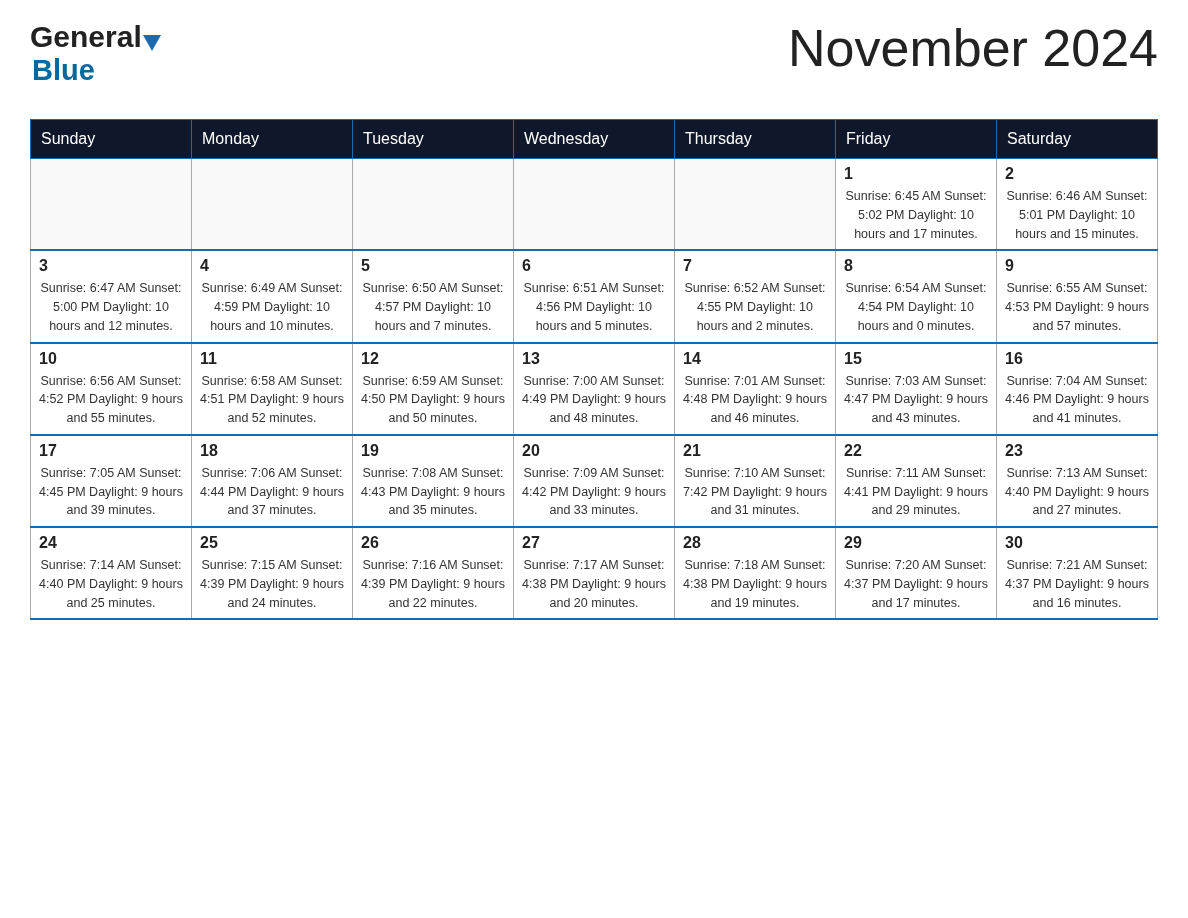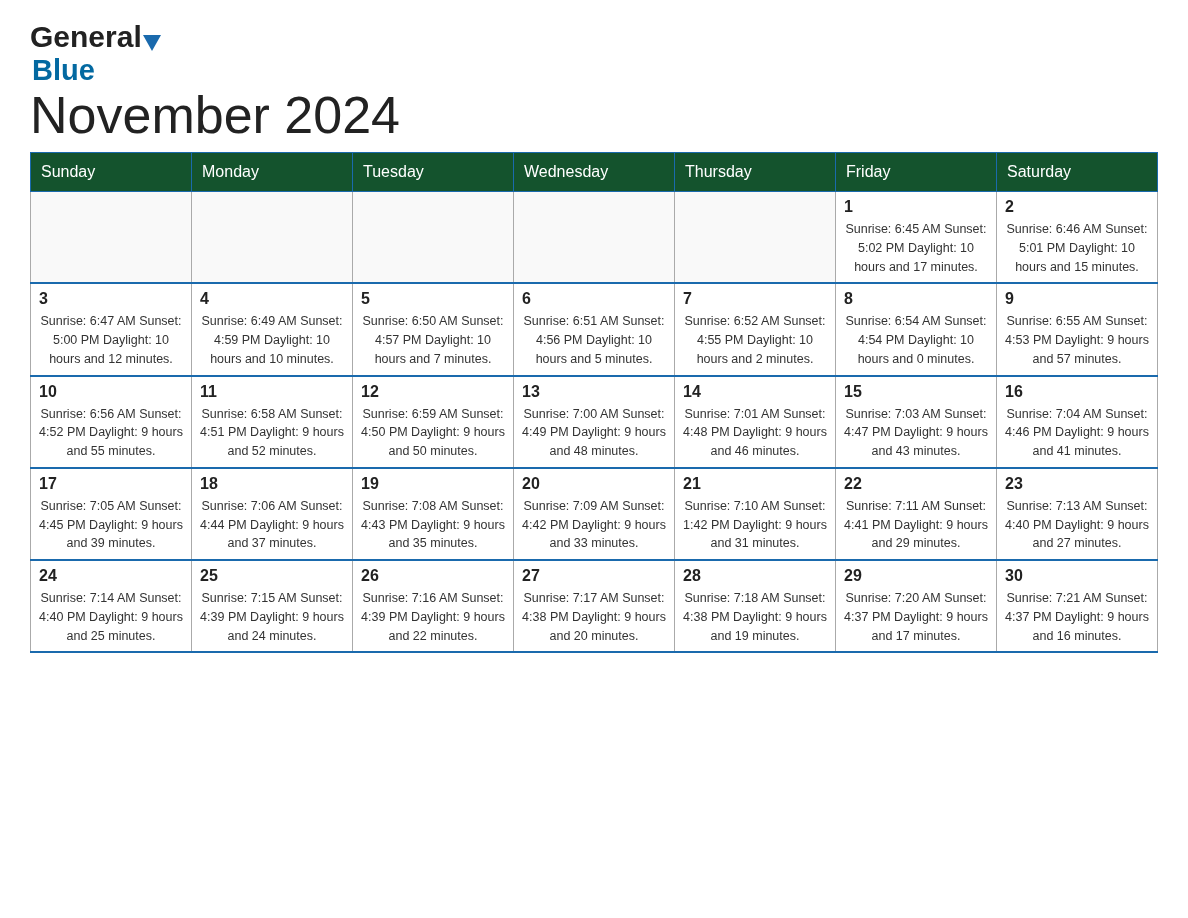--- a/index.html
+++ b/index.html
@@ -6,43 +6,42 @@
     body {
       font-family: Arial, sans-serif;
       background: #fff;
       padding: 20px 30px;
       color: #333;
     }
     .header {
       display: flex;
       justify-content: space-between;
       align-items: flex-start;
-      margin-bottom: 8px;
-      flex-direction: column;
+      margin-bottom: 32px;
     }
     .title-area {
       text-align: right;
     }
     .title-area h1 {
       font-size: 52px;
       font-weight: 300;
       color: #222;
       line-height: 1.1;
     }
     .title-area h2 {
       font-size: 22px;
       font-weight: 400;
       color: #444;
     }
     .calendar {
       width: 100%;
       border-collapse: collapse;
     }
     .calendar thead tr {
-      background-color: #14532d;
+      background-color: #0f172a;
     }
     .calendar thead th {
       color: #fff;
       font-size: 16px;
       font-weight: 500;
       padding: 10px 10px;
       text-align: left;
       border: 1px solid #1a6aad;
     }
     .calendar tbody td {
@@ -286,21 +285,21 @@
         <td>
           <span class="day-number">20</span>
           <div class="day-info">Sunrise: 7:09 AM
 Sunset: 4:42 PM
 Daylight: 9 hours
 and 33 minutes.</div>
         </td>
         <td>
           <span class="day-number">21</span>
           <div class="day-info">Sunrise: 7:10 AM
-Sunset: 1:42 PM
+Sunset: 7:42 PM
 Daylight: 9 hours
 and 31 minutes.</div>
         </td>
         <td>
           <span class="day-number">22</span>
           <div class="day-info">Sunrise: 7:11 AM
 Sunset: 4:41 PM
 Daylight: 9 hours
 and 29 minutes.</div>
         </td>

